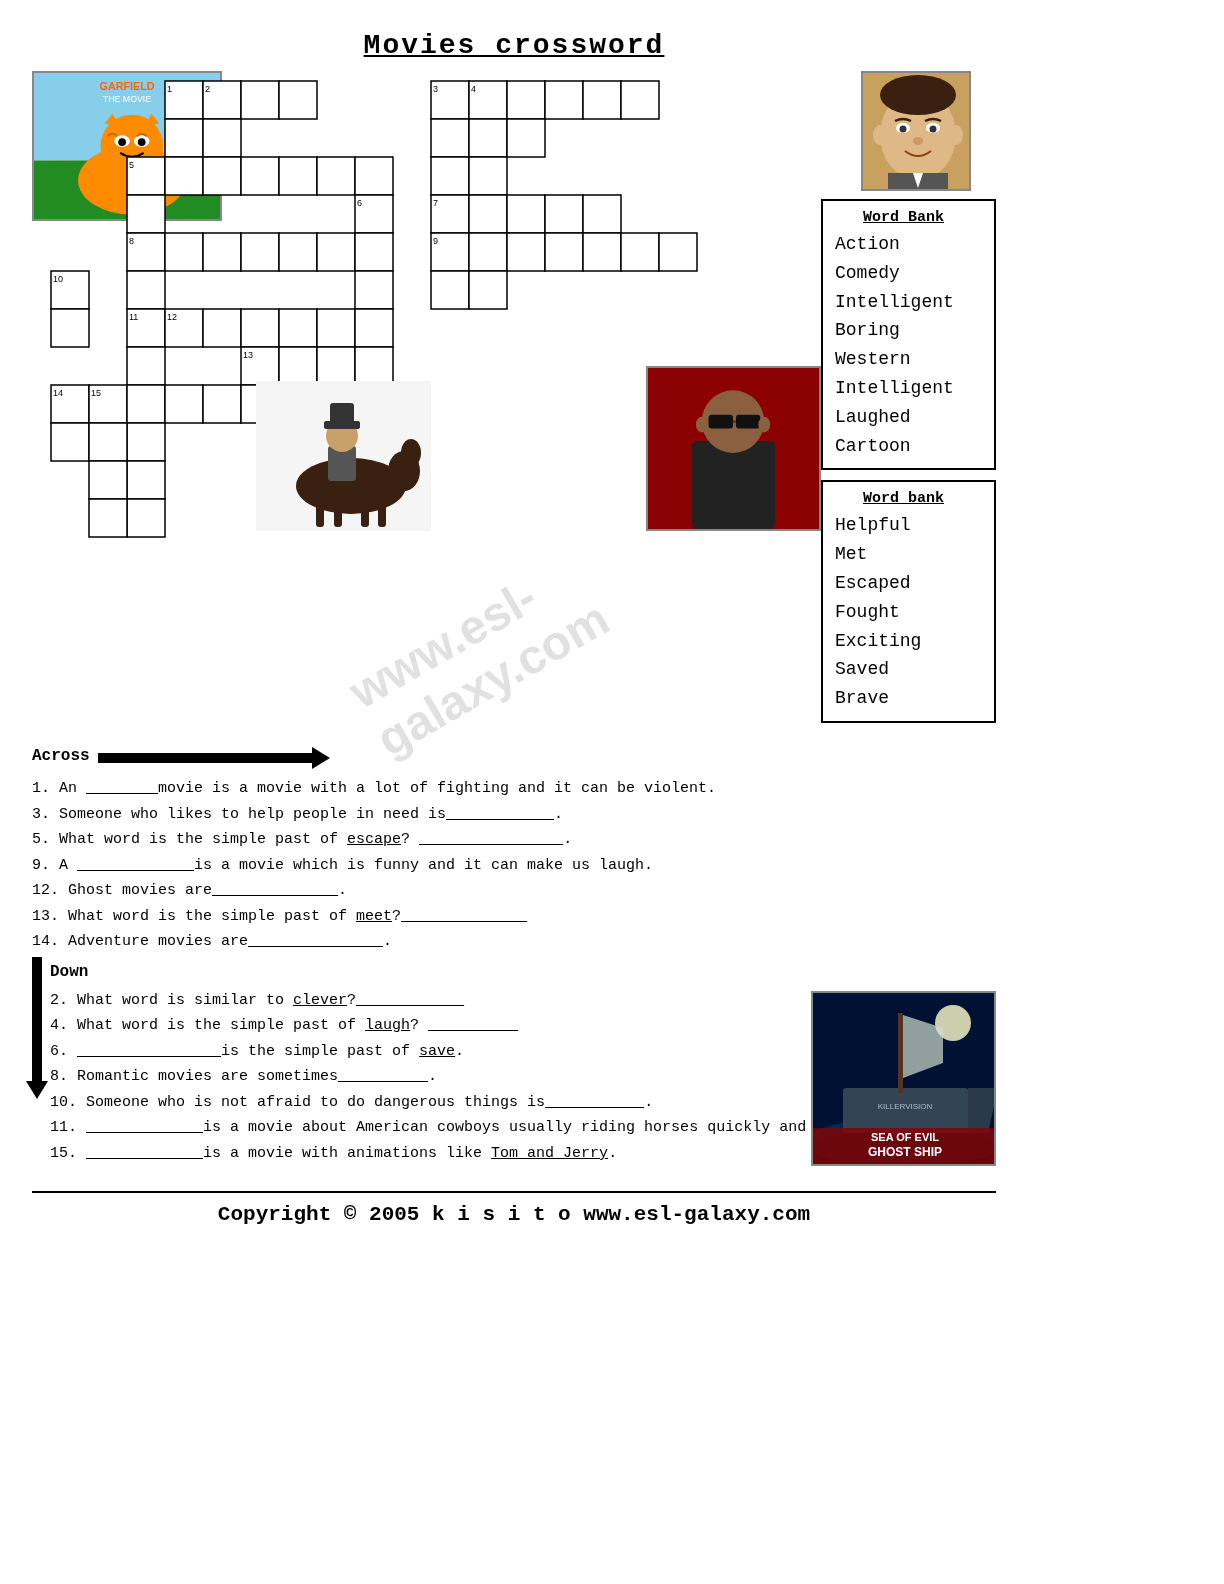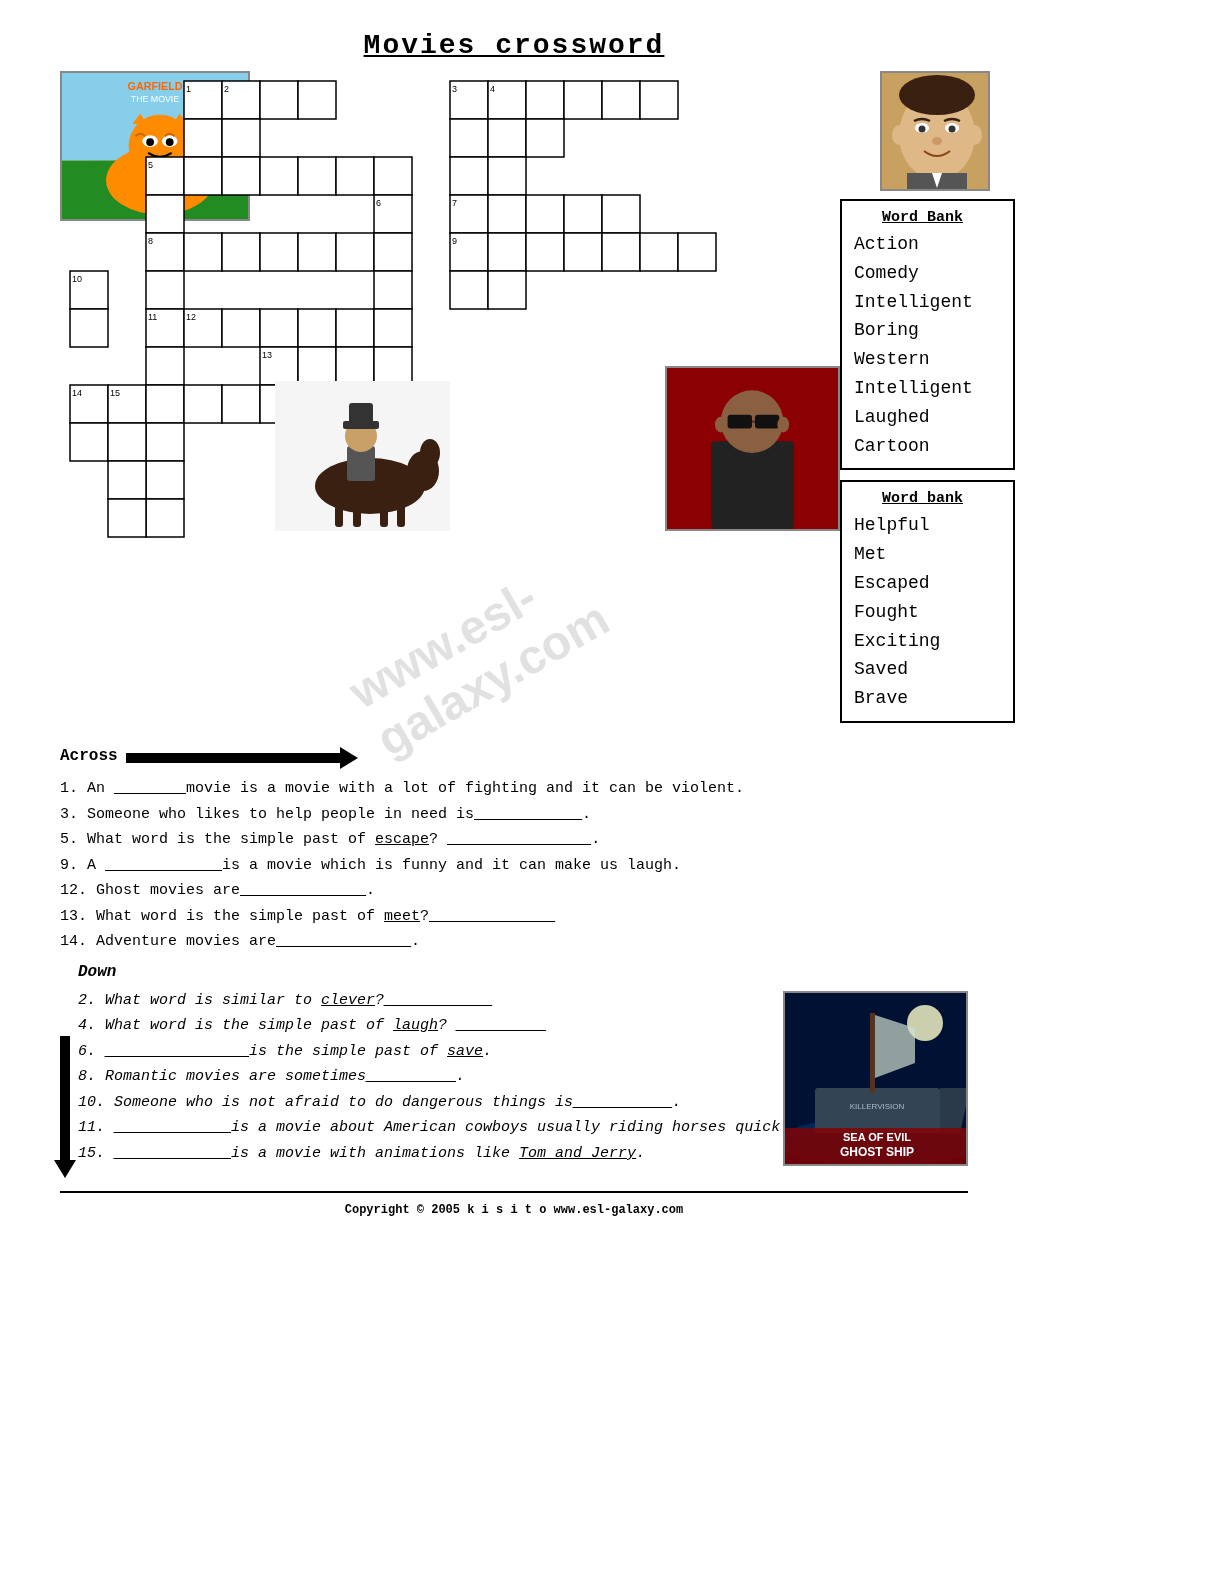--- a/index.html
+++ b/index.html
@@ -8,21 +8,21 @@
       min-height: 1584px;
       background: #fff;
       font-family: 'Courier New', Courier, monospace;
       font-size: 15px;
       color: #000;
       position: relative;
     }
     .page {
       width: 1028px;
       min-height: 1584px;
-      padding: 30px 60px;
+      padding: 30px 32px;
       position: relative;
     }
     .title {
       text-align: center;
       font-size: 28px;
       font-weight: bold;
       text-decoration: underline;
       margin-bottom: 10px;
       font-family: 'Courier New', Courier, monospace;
       letter-spacing: 2px;
@@ -129,21 +129,21 @@
       font-weight: bold;
       transform: rotate(-30deg);
       pointer-events: none;
       z-index: 50;
       font-family: Arial, sans-serif;
     }
     .copyright {
       text-align: center;
       font-weight: bold;
       margin-top: 25px;
-      font-size: 12px;
+      font-size: 21px;
       border-top: 2px solid #000;
       padding-top: 10px;
     }
     .main-layout {
       display: flex;
       width: 100%;
       position: relative;
     }
     .left-images {
       width: 195px;
@@ -427,21 +427,21 @@
     <div class="clue-line">1. An <span class="blank">________</span>movie is a movie with a lot of fighting and it can be violent.</div>
     <div class="clue-line">3. Someone who likes to help people in need is<span class="blank">____________</span>.</div>
     <div class="clue-line">5. What word is the simple past of <span class="underline-word">escape</span>? <span class="blank">________________</span>.</div>
     <div class="clue-line">9. A <span class="blank">_____________</span>is a movie which is funny and it can make us laugh.</div>
     <div class="clue-line">12. Ghost movies are<span class="blank">______________</span>.</div>
     <div class="clue-line">13. What word is the simple past of <span class="underline-word">meet</span>?<span class="blank">______________</span></div>
     <div class="clue-line">14. Adventure movies are<span class="blank">_______________</span>.</div>
 
     <div style="position:relative;">
 
-      <div style="display:flex; align-items:flex-end; margin-bottom:2px;font-style:italic;">
+      <div style="display:flex; align-items:flex-start; margin-bottom:2px;">
         <div style="margin-right:8px; display:flex; flex-direction:column; align-items:center; margin-top:2px;">
           <div style="width:10px; height:130px; background:#000; position:relative;">
             <div style="position:absolute; bottom:-12px; left:-6px; width:0; height:0; border-left:11px solid transparent; border-right:11px solid transparent; border-top:18px solid #000;"></div>
           </div>
         </div>
         <div>
           <div class="down-label">Down</div>
           <div class="clue-line">2. What word is similar to <span class="underline-word">clever</span>?<span class="blank">____________</span></div>
           <div class="clue-line">4. What word is the simple past of <span class="underline-word">laugh</span>? <span class="blank">__________</span></div>
           <div class="clue-line">6. <span class="blank">________________</span>is the simple past of <span class="underline-word">save</span>.</div>

